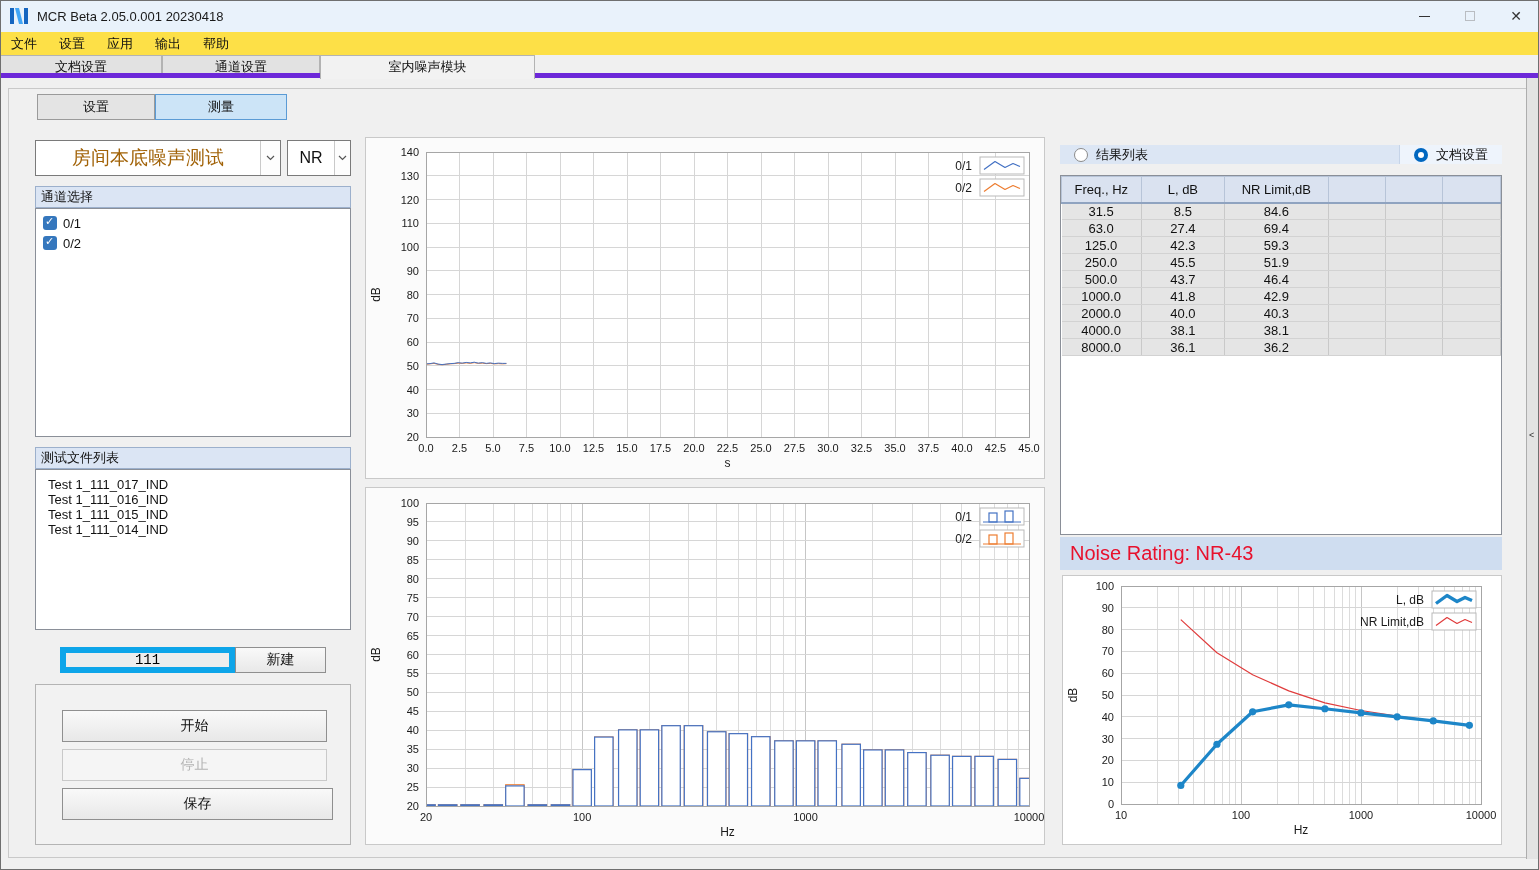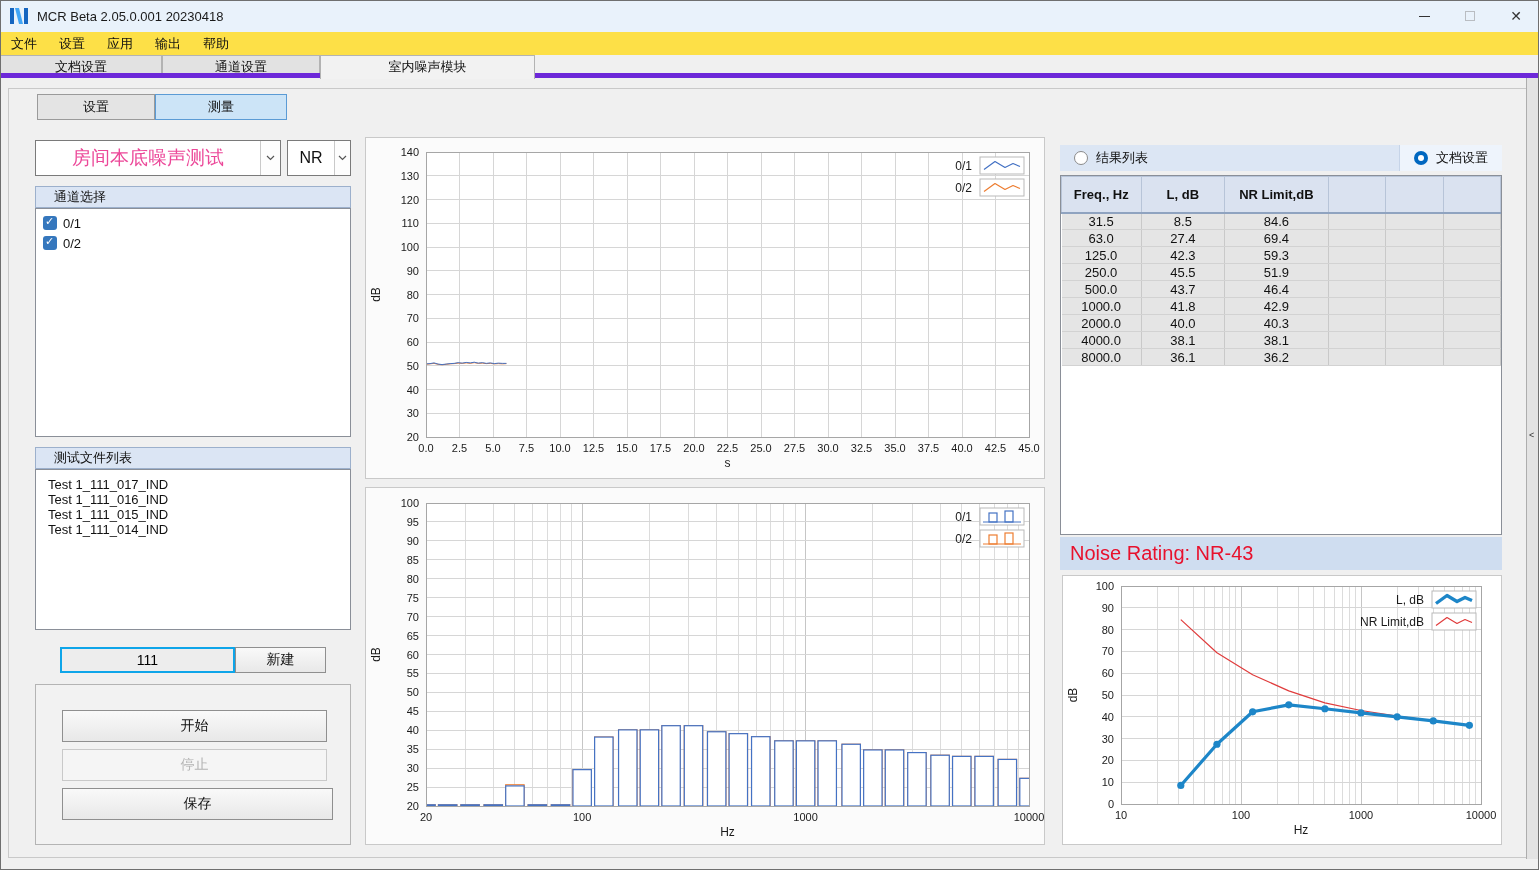--- a/index.html
+++ b/index.html
@@ -30,52 +30,52 @@
   .tab.active { background:#f2f2f2; height:24px; position:relative; z-index:2; }
 
   .content-frame { position:absolute; left:8px; top:88px; width:1522px; height:770px; border:1px solid #c9c9c9; background:#f0f0f0; }
 
   .subtab { position:absolute; border:1px solid #9a9a9a; background:#e4e4e4; display:flex; align-items:center; justify-content:center; font-size:13px; }
   .subtab.active { background:#cce4f7; border-color:#5b9bd5; }
 
   
   .select-box { position:absolute; background:#fff; border:1px solid #7a7a7a; display:flex; align-items:stretch; }
   .select-value { flex:1; display:flex; align-items:center; justify-content:center; }
-  .preset-text { color:#ec4899; font-size:19px; font-family:"Liberation Serif", serif; }
+  .preset-text { color:#a16207; font-size:19px; font-family:"Liberation Serif", serif; }
   .nr-text { font-size:16px; color:#111; }
   .select-arrow { width:20px; border-left:1px solid #c9c9c9; display:flex; align-items:center; justify-content:center; background:#fdfdfd; }
 
-  .group-header { position:absolute; height:22px; background:#dbe5f4; border:1px solid #9cb0cc; font-size:13px; line-height:20px; padding-left:18px; }
+  .group-header { position:absolute; height:22px; background:#dbe5f4; border:1px solid #9cb0cc; font-size:13px; line-height:20px; padding-left:5px; }
   .list-box { position:absolute; background:#fff; border:1px solid #8a8f98; overflow:hidden; }
   .chan-item { display:flex; align-items:center; height:20px; padding-left:7px; font-size:13px; }
   .checkbox { width:14px; height:14px; background:#3577bd; border-radius:3px; margin-right:6px; position:relative; }
   .checkbox::after { content:"✓"; position:absolute; left:2px; top:-1px; color:#fff; font-size:11px; }
   .file-item { height:15px; line-height:15px; padding-left:12px; font-size:13px; }
   .file-list { padding-top:7px; }
 
-  .name-input { position:absolute; background:#ededed; border:2px solid #0ea5e9; text-align:center; font-size:14px; font-family:Liberation Sans, sans-serif; }
+  .name-input { position:absolute; background:#ededed; border:6px solid #0ea5e9; text-align:center; font-size:14px; font-family:Liberation Mono, monospace; }
   .btn { position:absolute; background:linear-gradient(#f9f9f9,#e8e8e8); border:1px solid #8f8f8f; display:flex; align-items:center; justify-content:center; font-size:14px; }
   .btn.disabled { background:#f5f5f5; color:#b3b3b3; border-color:#c9c9c9; }
   .control-box { position:absolute; border:1px solid #b4b4b4; background:#f2f2f2; }
 
   
   .chart-panel { position:absolute; background:#fbfbfb; border:1px solid #c9c9c9; }
 
   
-  .radio-row { position:absolute; left:1060px; top:145px; width:442px; height:26px; background:#dce6f4; display:flex; align-items:center; justify-content:space-between; }
+  .radio-row { position:absolute; left:1060px; top:145px; width:442px; height:19px; background:#dce6f4; display:flex; align-items:center; justify-content:space-between; }
   .radio-item { display:flex; align-items:center; height:100%; padding:0 14px; }
   .radio-item.seg { background:#eef4fc; border-left:1px solid #c6d4e8; }
   .radio { width:14px; height:14px; border-radius:50%; margin-right:8px; position:relative; }
   .radio.off { background:#fff; border:1px solid #8a8a8a; }
   .radio.on { background:#0067c0; }
   .radio.on::after { content:""; position:absolute; left:4px; top:4px; width:6px; height:6px; background:#fff; border-radius:50%; }
 
   .table-wrap { position:absolute; left:1060px; top:175px; width:442px; height:360px; background:#fff; border:1px solid #8a8f98; overflow:hidden; }
   table { border-collapse:collapse; table-layout:fixed; }
-  th { height:36px; background:#dae2f0; border:1px solid #b7c4d8; border-bottom:2px solid #8fa3c0; font-weight:bold; font-size:13px; }
+  th { height:26px; background:#dae2f0; border:1px solid #b7c4d8; border-bottom:2px solid #8fa3c0; font-weight:normal; font-size:13px; }
   td { height:17px; border-right:1px solid #c9c9c9; border-bottom:1px solid #d2d2d2; text-align:center; font-size:13px; background:#e5e5e5; }
 
   .noise-banner { position:absolute; left:1060px; top:537px; width:442px; height:33px; background:#cfddf0; line-height:33px; padding-left:10px; font-size:20px; }
 
   .splitter { position:absolute; left:1526px; top:78px; width:13px; height:781px; background:#e3e3e3; border-left:1px solid #adadad; }
   .splitter-chevron { position:absolute; left:2px; top:352px; font-size:9px; color:#333; }
 </style>
 </head>
 <body>
 

